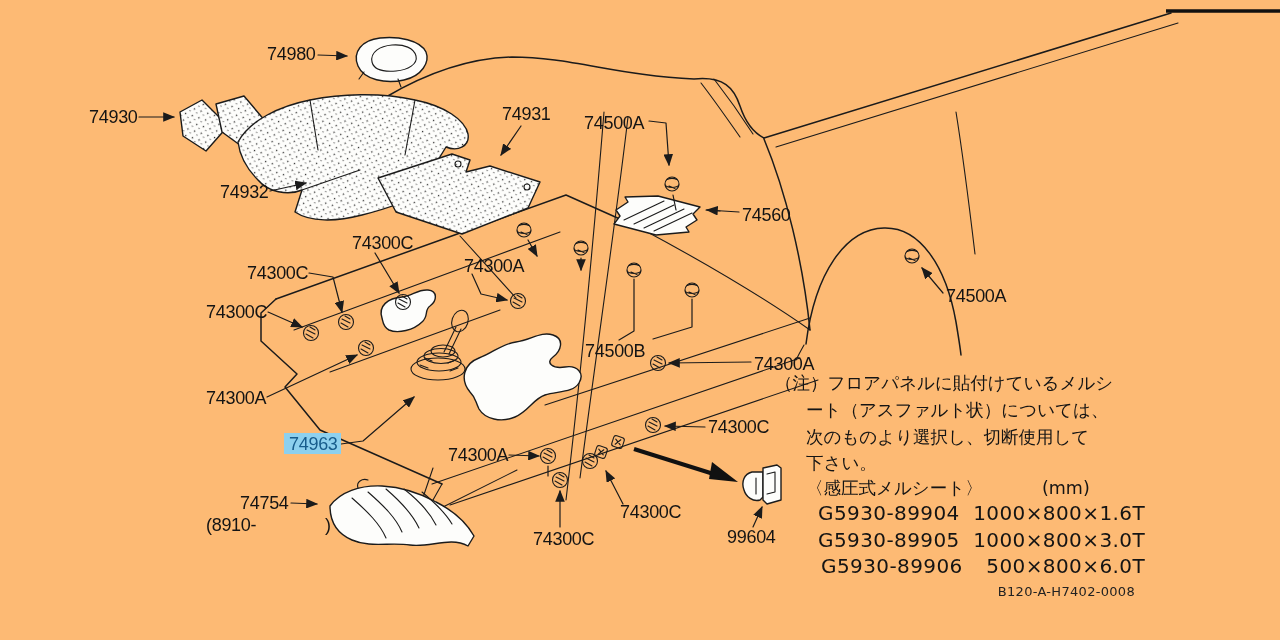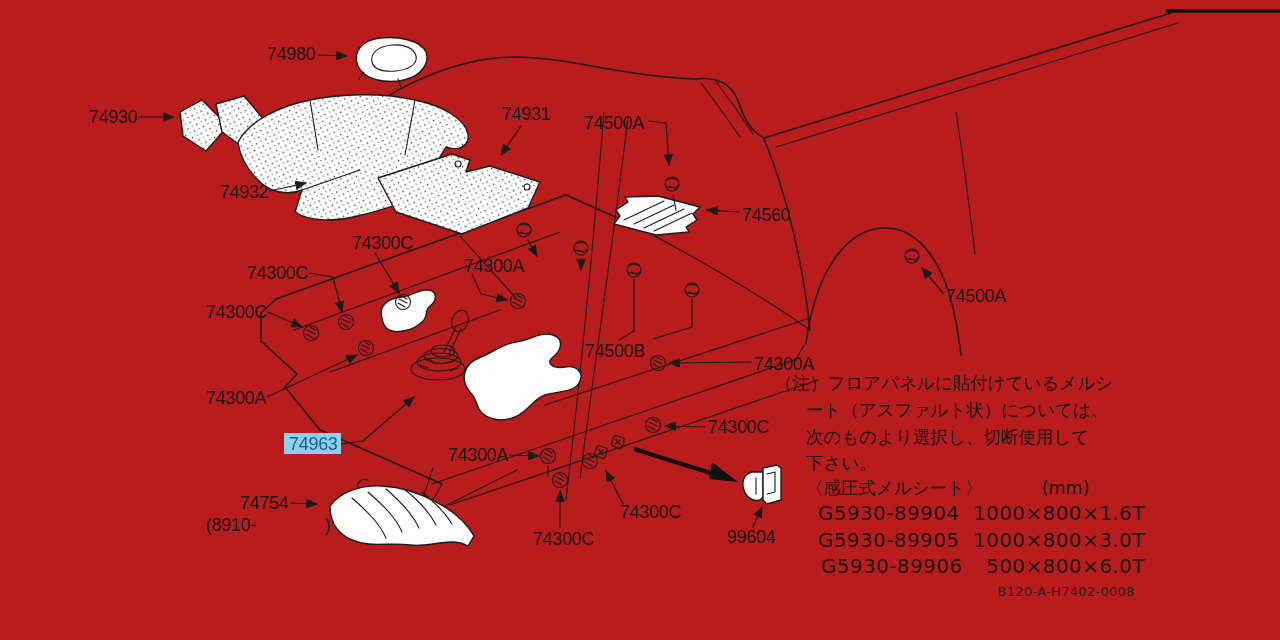--- a/index.html
+++ b/index.html
@@ -1,16 +1,16 @@
 <!DOCTYPE html>
 <html><head>
 <meta charset="utf-8">
 <style>
   html,body{margin:0;padding:0;background:#ffffff;}
-  .stage{position:relative;width:1280px;height:640px;background:#b91c1c;overflow:hidden;}
+  .stage{position:relative;width:1280px;height:640px;background:#fdba74;overflow:hidden;}
   svg{display:block;}
   .ln{fill:none;stroke:#1b1b1b;stroke-width:1.5;stroke-linecap:round;stroke-linejoin:round;}
   .ln-thin{fill:none;stroke:#1b1b1b;stroke-width:1.1;stroke-linecap:round;stroke-linejoin:round;}
   .ln-thick{fill:none;stroke:#111;stroke-width:3.5;stroke-linecap:butt;}
   .ldr{fill:none;stroke:#1b1b1b;stroke-width:1.2;stroke-linecap:round;stroke-linejoin:round;}
   .part-fill{fill:url(#dots);stroke:#1b1b1b;stroke-width:1.4;stroke-linejoin:round;}
   .white-fill{fill:#fdfdfb;stroke:#1b1b1b;stroke-width:1.4;stroke-linejoin:round;}
   .pl{font-family:"Liberation Sans",sans-serif;font-size:18px;letter-spacing:-0.3px;fill:#141414;}
   .pl-hl{font-family:"Liberation Sans",sans-serif;font-size:18px;letter-spacing:-0.3px;}
   .jp{font-family:"DejaVu Sans",sans-serif;font-size:17.5px;fill:#141414;}

